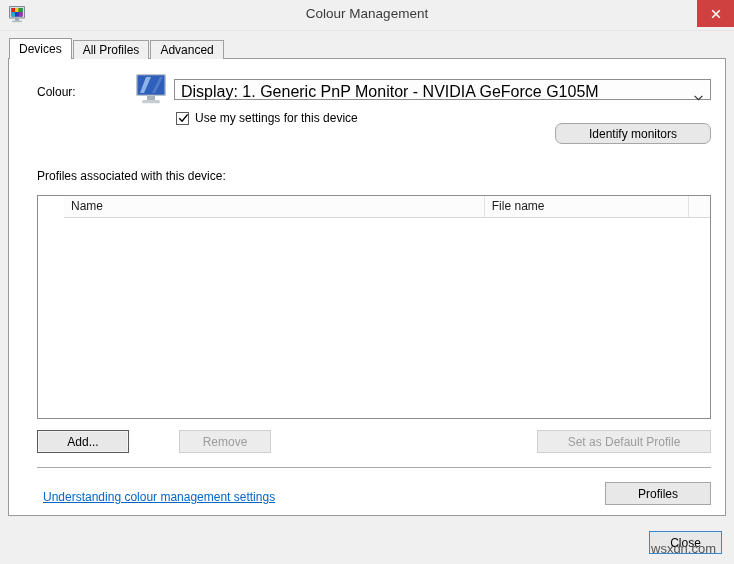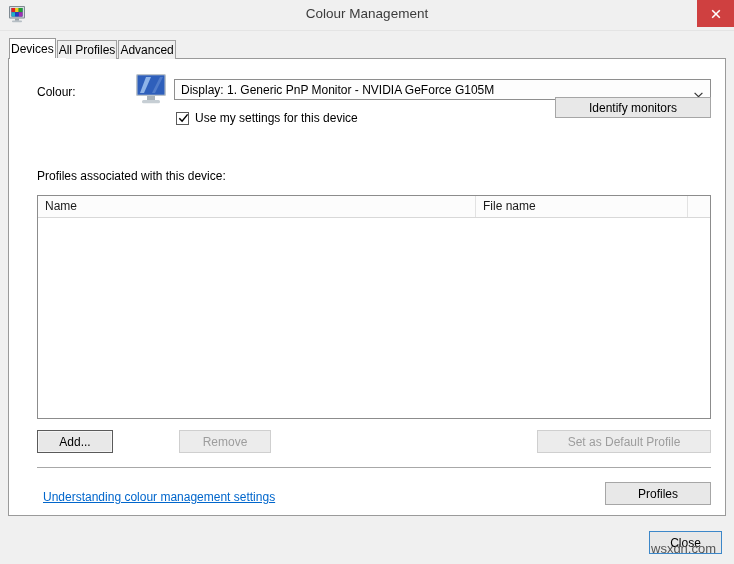--- a/index.html
+++ b/index.html
@@ -69,21 +69,21 @@
     left: 9px;
     top: 38px;
     height: 21px;
     display: flex;
     align-items: flex-end;
     z-index: 3;
   }
   .tab {
     height: 19px;
     line-height: 19px;
-    padding: 0 1px;
+    padding: 0 9px;
     margin-right: 1px;
     font-size: 12px;
     color: #000;
     background: #f0f0f0;
     border: 1px solid #a0a0a0;
     border-bottom: none;
     box-sizing: border-box;
     cursor: default;
   }
   .tab.active {
@@ -133,21 +133,21 @@
   }
   .device-select {
     position: absolute;
     left: 165px;
     top: 20px;
     width: 537px;
     height: 21px;
     border: 1px solid #8e8e8e;
     background: #fdfdfd;
     box-sizing: border-box;
-    font-size: 12px;
+    font-size: 16px;
     cursor: default;
   }
   .device-select .value {
     position: absolute;
     left: 6px;
     top: 3px;
     color: #000;
     white-space: nowrap;
   }
   .device-select .arrow {
@@ -204,23 +204,24 @@
     cursor: default;
   }
   .btn.focused {
     border: 1px solid #5a5a5a;
     box-shadow: inset 0 0 0 1px #f4f4f4;
   }
 
   .identify-btn {
     position: absolute;
     left: 546px;
-    top: 38px;
+    top: 64px;
     width: 156px;
     height: 21px;
+    border-radius: 7px;
   }
 
   
   .profiles-label {
     position: absolute;
     left: 28px;
     top: 110px;
     font-size: 12px;
     color: #000;
   }
@@ -232,20 +233,21 @@
     height: 224px;
     border: 1px solid #8c8c8c;
     background: #ffffff;
     box-sizing: border-box;
   }
   .list-header {
     display: flex;
     height: 21px;
     background: #fcfcfc;
     border-bottom: 1px solid #d8d8d8;
+    margin-left: 26px;
   }
   .list-header .col {
     font-size: 12px;
     color: #1b1b1b;
     line-height: 21px;
     padding-left: 7px;
     border-right: 1px solid #e2e2e2;
     box-sizing: border-box;
     overflow: hidden;
     white-space: nowrap;
@@ -256,21 +258,21 @@
   .list-header .col.c3 { width: 22px; border-right: none; }
   .list-body {
     height: 200px;
     background: #ffffff;
   }
 
   .add-btn {
     position: absolute;
     left: 28px;
     top: 371px;
-    width: 76px;
+    width: 92px;
     height: 23px;
   }
   .remove-btn {
     position: absolute;
     left: 130px;
     top: 371px;
     width: 92px;
     height: 23px;
     margin-left: 40px;
   }

